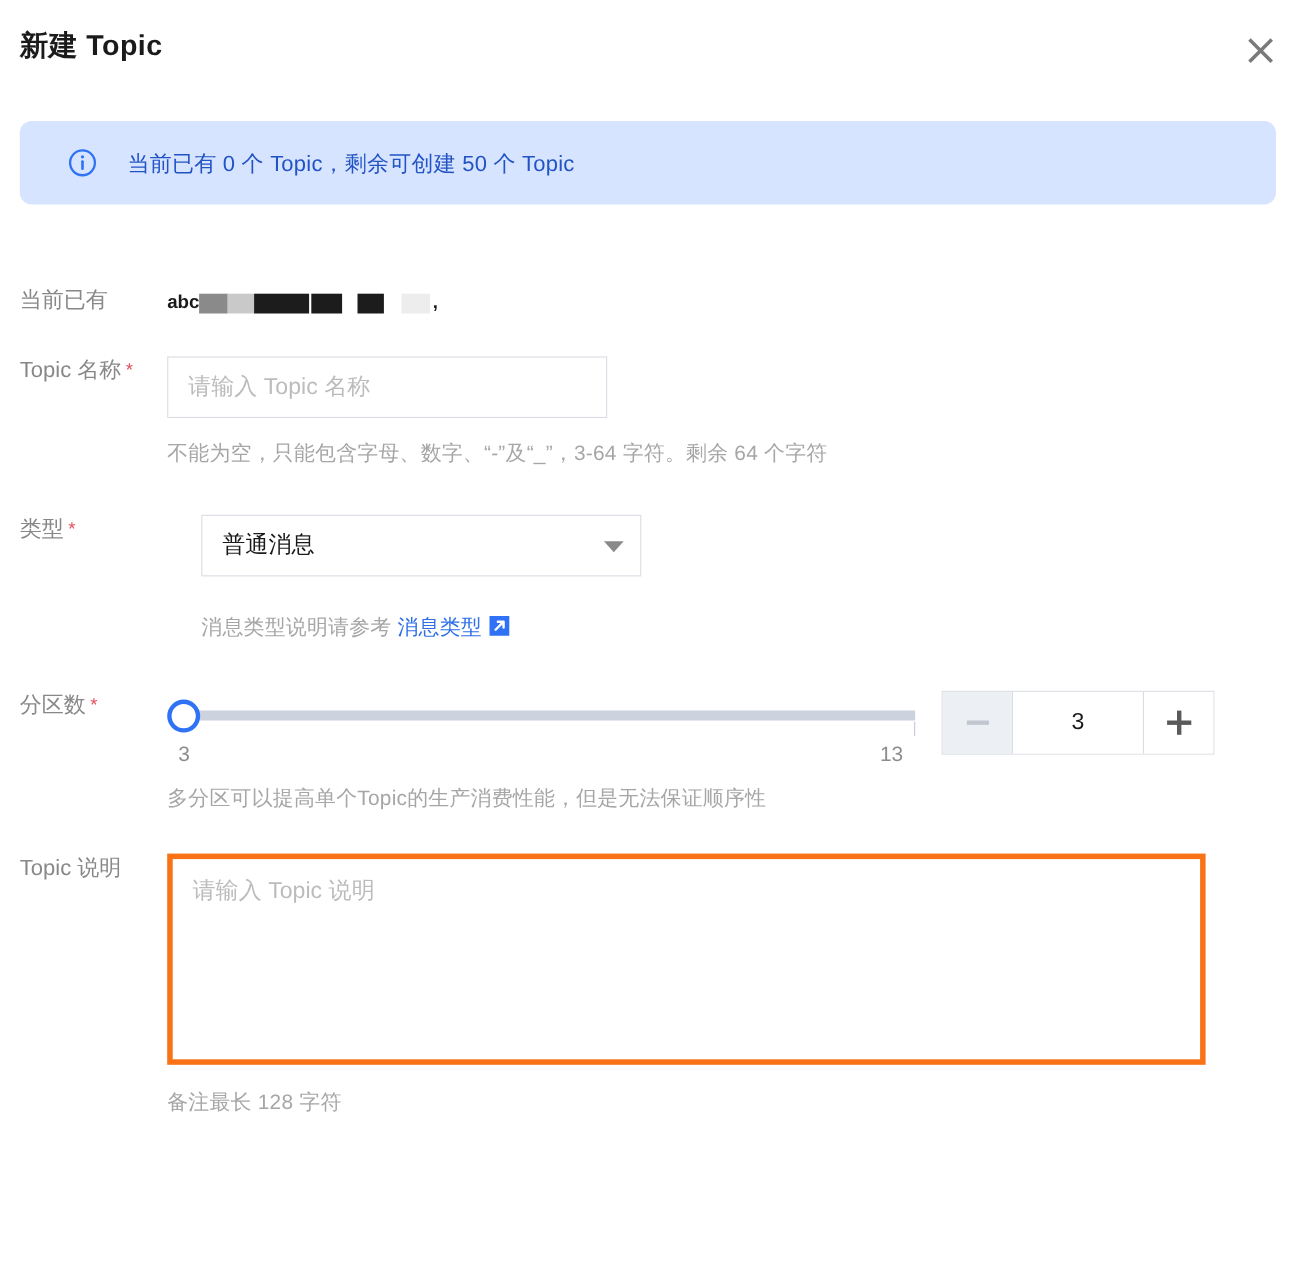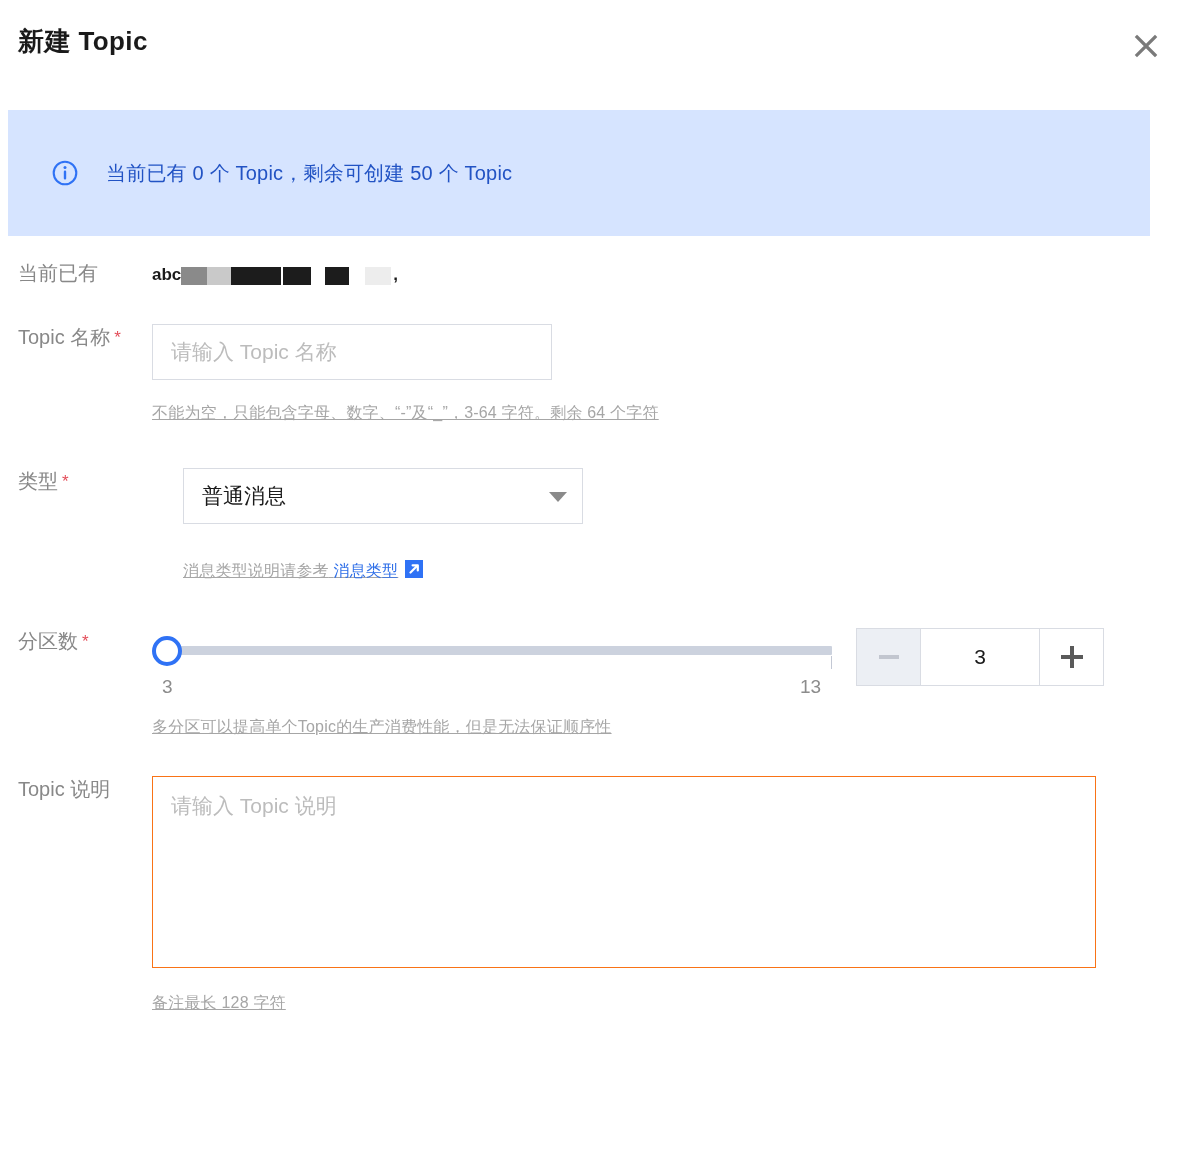--- a/index.html
+++ b/index.html
@@ -40,28 +40,29 @@
     display: flex;
     align-items: center;
     justify-content: center;
     cursor: pointer;
   }
   .close-btn svg { display: block; }
 
   
   .info-banner {
     position: absolute;
-    left: 8px;
+    left: 18px;
     top: 110px;
     width: 1142px;
-    height: 126px;
+    height: 76px;
     background: #d6e4ff;
     display: flex;
     align-items: center;
     box-sizing: border-box;
+    border-radius: 11px;
   }
   .info-icon {
     margin-left: 44px;
     margin-right: 28px;
     width: 26px;
     height: 26px;
     flex: 0 0 auto;
     display: block;
   }
   .info-text {
@@ -93,25 +94,24 @@
   }
   .label .req {
     color: #e34d59;
     font-size: 17px;
     margin-left: 4px;
     vertical-align: 1px;
   }
   .field { flex: 1 1 auto; }
 
   .helper {
-    font-size: 16px;
+    font-size: 19px;
     color: #a6a6a6;
     line-height: 26px;
     letter-spacing: 0.2px;
-    text-decoration: underline;
   }
 
   
   .row-cluster { padding-top: 52px; }
   .cluster-value {
     position: relative;
     font-size: 17px;
     color: #1a1a1a;
     font-weight: 600;
     height: 30px;
@@ -290,21 +290,21 @@
     color: #1a1a1a;
     background: #fff;
   }
   .row-slider .helper { margin-top: 8px; }
 
   
   .row-desc { padding-top: 36px; }
   .textarea {
     width: 944px;
     height: 192px;
-    border: 1px solid #f97316;
+    border: 5px solid #f97316;
     background: #fff;
     box-sizing: border-box;
     font-size: 21px;
     color: #333;
     padding: 14px 18px;
     font-family: inherit;
     resize: none;
     outline: none;
     display: block;
     line-height: 30px;

